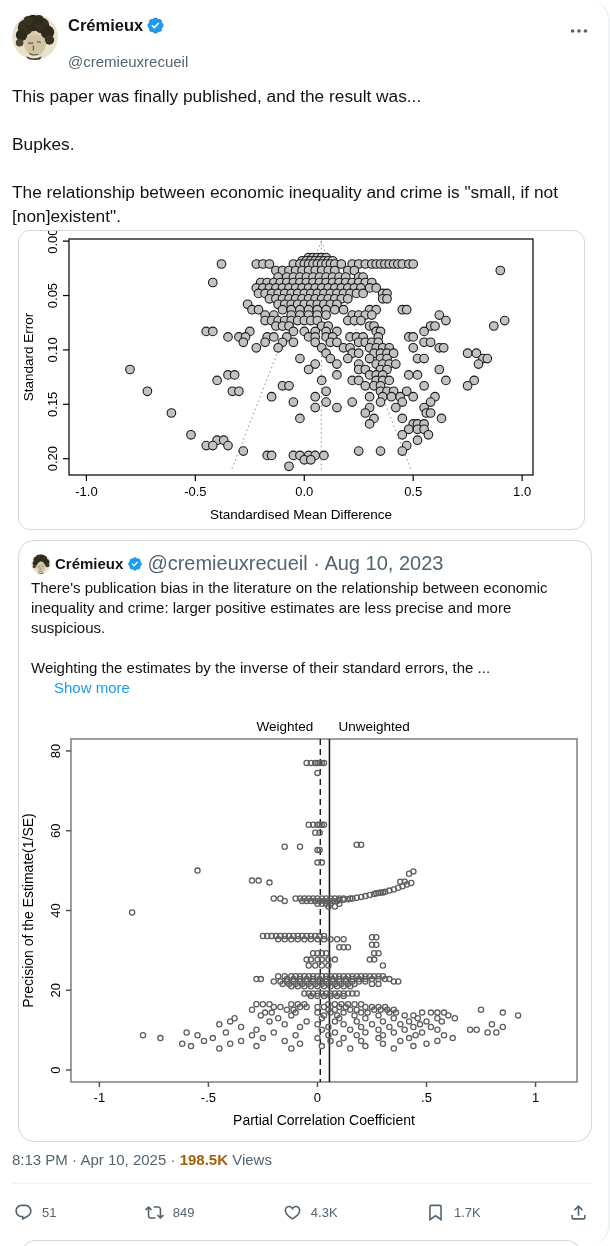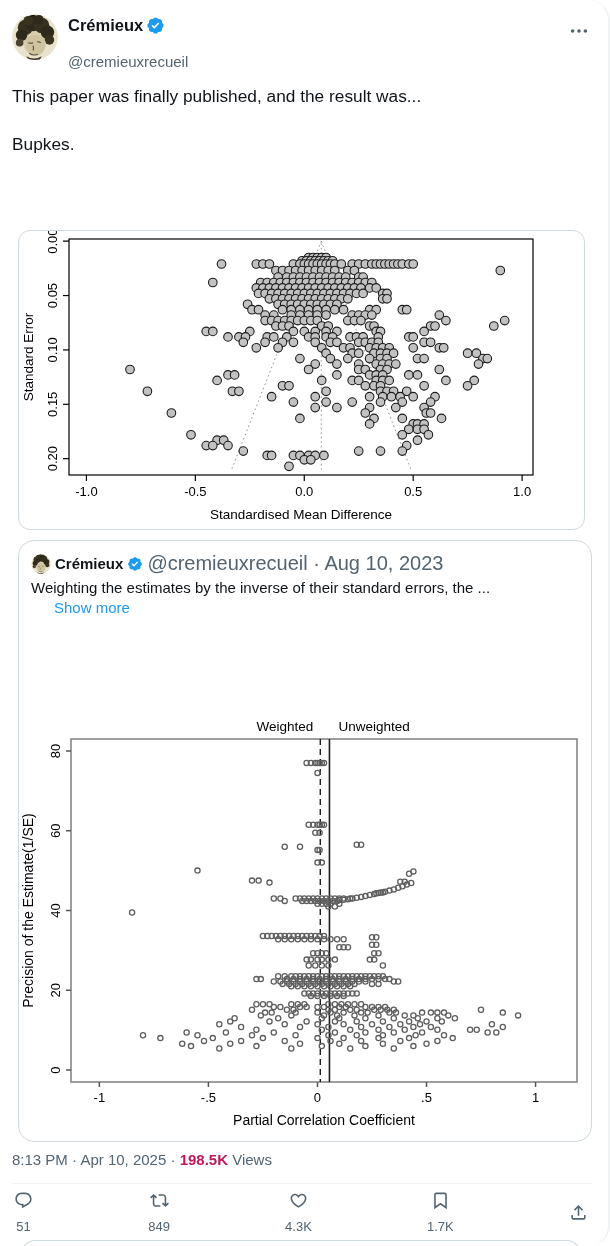--- a/index.html
+++ b/index.html
@@ -20,24 +20,24 @@
   .qavatar{width:20px;height:20px;border-radius:50%;overflow:hidden;flex:0 0 auto;}
   .qname{font-size:15px;font-weight:bold;color:#0f1419;}
   .qmeta{font-size:20px;color:#536471;}
   .qtext{position:absolute;left:12px;top:37px;width:548px;font-size:15px;line-height:20px;color:#0f1419;}
   .qtext p{margin:0 0 20px 0;}
   .qtext p:last-child{margin:0;}
   .showmore{color:#1d9bf0;cursor:pointer;margin-left:23px;}
   .chart2wrap{position:absolute;left:0;top:172px;width:572px;height:426px;}
   .chart text{font-family:"Liberation Sans","DejaVu Sans",sans-serif;fill:#000;}
   .footer{position:absolute;left:12px;top:1151px;font-size:15px;color:#536471;}
-  .footer .bold{font-weight:bold;color:#be185d;}
+  .footer .bold{font-weight:bold;color:#a16207;}
   .divider{position:absolute;left:12px;top:1183px;width:580px;height:1px;background:#eff3f4;}
   .actions{position:absolute;left:14px;top:1192px;width:574px;height:40px;display:flex;justify-content:space-between;align-items:center;}
-  .agroup{display:flex;align-items:center;gap:9px;color:#536471;font-size:13px;cursor:pointer;flex-direction:column;}
+  .agroup{display:flex;align-items:center;gap:9px;color:#536471;font-size:13px;cursor:pointer;}
   .agroup svg{display:block;}
   .bottomcard{position:absolute;left:22px;top:1240px;width:556px;height:12px;border:1px solid #cfd9de;border-bottom:none;border-radius:16px 16px 0 0;background:#fff;}
 </style>
 </head>
 <body>
 
 <div class="page">
 
   <svg width="0" height="0" style="position:absolute">
     <defs>
@@ -84,20 +84,21 @@
     <svg width="22" height="22" viewBox="0 0 24 24">
       <circle cx="5" cy="12" r="2" fill="#536471"></circle>
         <circle cx="12" cy="12" r="2" fill="#536471"></circle>
         <circle cx="19" cy="12" r="2" fill="#536471"></circle>
     </svg>
   </div>
 
   <div class="tweet-text">
     <p>This paper was finally published, and the result was...</p>
     <p>Bupkes.</p>
+    <p>The relationship between economic inequality and crime is "small, if not [non]existent".</p>
   </div>
 
   <div class="chart-card">
     <svg id="chart1" class="chart" width="563" height="296" viewBox="0 0 563 296">
         <rect x="50" y="8" width="464" height="236" fill="none" stroke="#000" stroke-width="1.2"></rect>
         <line x1="302.25915492957745" y1="12.350230414746544" x2="302.25915492957745" y2="238.5622119815668" stroke="#8f8f8f" stroke-width="1" stroke-dasharray="1.5 3" fill="none"></line>
         <line x1="302.25915492957745" y1="10.175115207373272" x2="212.5960563380282" y2="238.5622119815668" stroke="#8f8f8f" stroke-width="1" stroke-dasharray="1.5 3" fill="none"></line>
         <line x1="302.25915492957745" y1="10.175115207373272" x2="391.9222535211268" y2="238.5622119815668" stroke="#8f8f8f" stroke-width="1" stroke-dasharray="1.5 3" fill="none"></line>
         <line x1="67.42723004694838" y1="244" x2="67.42723004694838" y2="250" stroke="#000" stroke-width="1.2"></line>
         <text x="67.42723004694838" y="265" text-anchor="middle" font-size="13">-1.0</text>
@@ -507,20 +508,21 @@
             <use href="#avi"></use>
           </svg>
       </div>
       <span class="qname">Crémieux</span>
       <svg width="16" height="16" viewBox="0 0 24 24">
           <use href="#badge"></use>
         </svg>
       <span class="qmeta">@cremieuxrecueil · Aug 10, 2023</span>
     </div>
     <div class="qtext">
+      <p>There's publication bias in the literature on the relationship between economic inequality and crime: larger positive estimates are less precise and more suspicious.</p>
       <p>
         <span>Weighting the estimates by the inverse of their standard errors, the ...</span><br>
         <span class="showmore">Show more</span>
       </p>
     </div>
     <div class="chart2wrap">
       <svg id="chart2" class="chart" width="572" height="426" viewBox="0 0 572 426">
           <rect x="52" y="26" width="506" height="343" fill="none" stroke="#7f7f7f" stroke-width="1.5"></rect>
           <line x1="301.2922413793103" y1="26" x2="301.2922413793103" y2="369" stroke="#1c1c1c" stroke-width="1.4" stroke-dasharray="6 4"></line>
           <line x1="310.45258620689657" y1="26" x2="310.45258620689657" y2="369" stroke="#1c1c1c" stroke-width="1.6"></line>

